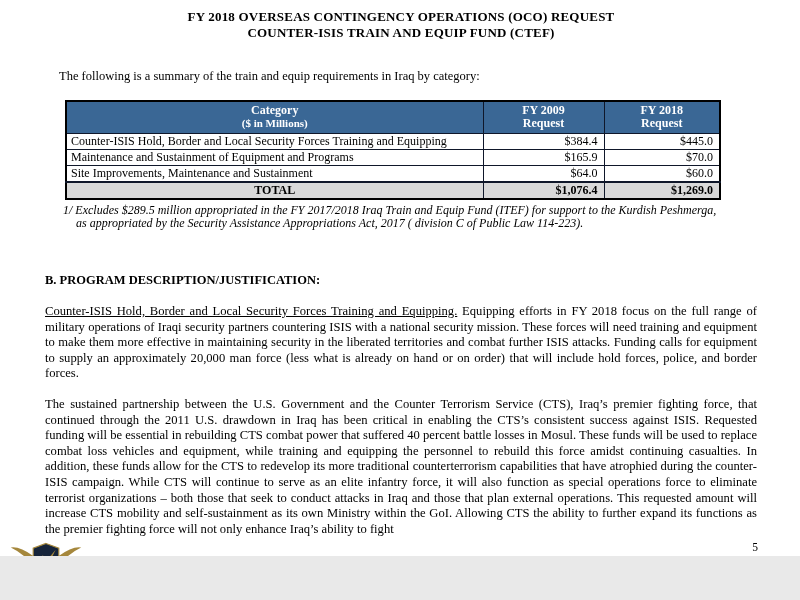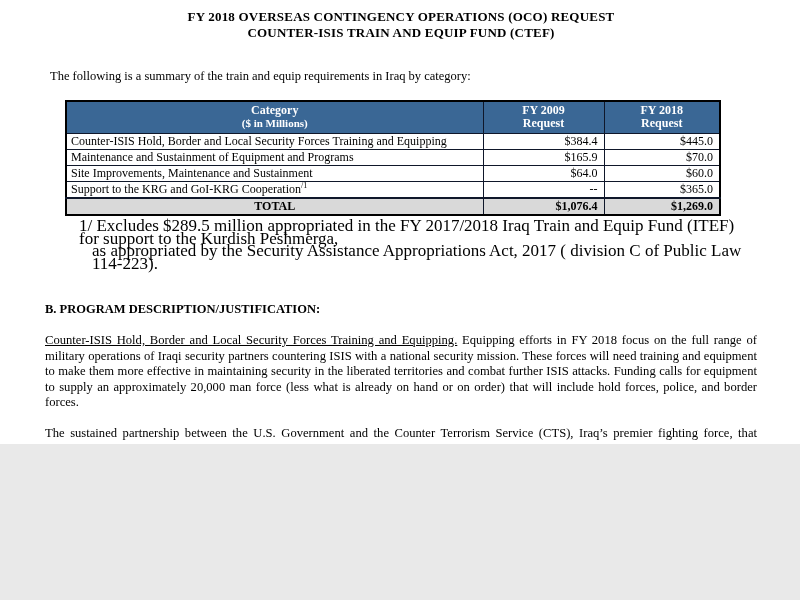--- a/index.html
+++ b/index.html
@@ -5,29 +5,29 @@
   :root{
     --header-bg:#3A6795;
     --header-text:#FFFFFF;
     --total-bg:#D9D9D9;
     --wm-gold:#A5873C;
     --wm-navy:#16243A;
   }
   html,body{margin:0;padding:0;background:#e9e9e9;}
   .page{
     position:relative;
-    width:800px;height:444px;
+    width:800px;height:556px;
     background:#ffffff;
     font-family:"Liberation Serif", serif;
     color:#000;
     overflow:hidden;
   }
   .content{padding:9px 43px 0 45px;}
   .doc-title{text-align:center;font-weight:bold;font-size:13px;line-height:16px;letter-spacing:.2px;}
-  .intro{margin:28px 0 0 5px;font-size:12.5px;}
+  .intro{margin:28px 0 0 14px;font-size:12.5px;}
   table.summary{
     border-collapse:collapse;
     margin:16px 0 0 20px;
     width:654px;
     table-layout:fixed;
     border:2px solid #000;
     font-size:12px;
   }
   table.summary th, table.summary td{border:1px solid #0f172a;}
   table.summary thead th{
@@ -36,23 +36,23 @@
     font-weight:bold;
     line-height:13px;
     padding:2px 0 3px 0;
     text-align:center;
   }
   table.summary td.cat{padding:0 4px;height:15px;text-align:left;}
   table.summary td.num{padding:0 6px;text-align:right;}
   table.summary td sup{font-size:8px;line-height:0;}
   table.summary tr.total td{background:var(--total-bg);font-weight:bold;border-top:2px solid #0f172a;}
   table.summary tr.total td.cat{text-align:center;}
-  .footnote{margin:4px 0 0 34px;font-size:17px;line-height:12.5px;}
+  .footnote{margin:4px 0 0 18px;font-style:italic;font-size:12px;line-height:12.5px;}
   .footnote .l2{margin-left:13px;}
-  .heading-b{margin-top:32px;font-weight:bold;font-size:12.5px;}
+  .heading-b{margin-top:44px;font-weight:bold;font-size:12.5px;}
   .body-para{margin:16px 0 0 0;font-size:12.6px;line-height:15.6px;text-align:justify;}
   .body-para.p2{margin-top:15px;}
   .lead-underline{text-decoration:underline;}
   .page-number{position:absolute;right:42px;top:541px;font-size:11.5px;}
   .footer-title{position:absolute;left:0;right:0;top:560px;text-align:center;font-weight:bold;font-size:12.5px;letter-spacing:.2px;}
   .watermark{position:absolute;left:6px;top:539px;width:80px;height:60px;}
   .wm-gold{fill:var(--wm-gold);}
   .wm-navy{fill:var(--wm-navy);}
   .wm-text-en{font-family:"Liberation Sans", sans-serif;font-weight:bold;font-size:5.4px;fill:var(--wm-navy);}
   .wm-text-ar{font-family:"DejaVu Sans", sans-serif;font-size:6.2px;fill:var(--wm-gold);}
@@ -102,25 +102,20 @@
           <tr>
             <td class="cat">Maintenance and Sustainment of Equipment and Programs</td>
             <td class="num">$165.9</td>
             <td class="num">$70.0</td>
           </tr>
           <tr>
             <td class="cat">Site Improvements, Maintenance and Sustainment</td>
             <td class="num">$64.0</td>
             <td class="num">$60.0</td>
           </tr>
-          <tr>
-            <td class="cat">Support to the KRG and GoI-KRG Cooperation<sup>/1</sup></td>
-            <td class="num">--</td>
-            <td class="num">$365.0</td>
-          </tr>
         </tbody>
       <tbody>
         <tr class="total">
           <td class="cat">TOTAL</td>
           <td class="num">$1,076.4</td>
           <td class="num">$1,269.0</td>
         </tr>
       </tbody>
     </table>
 

